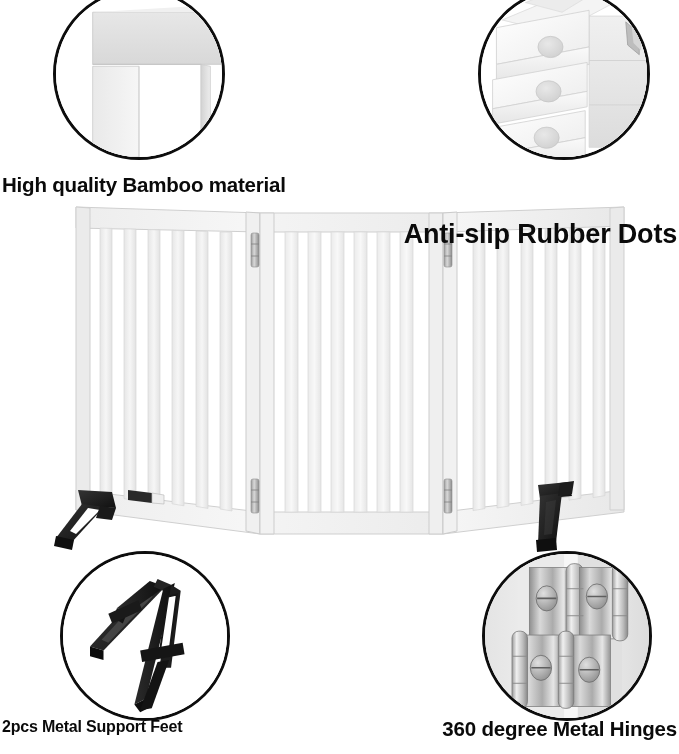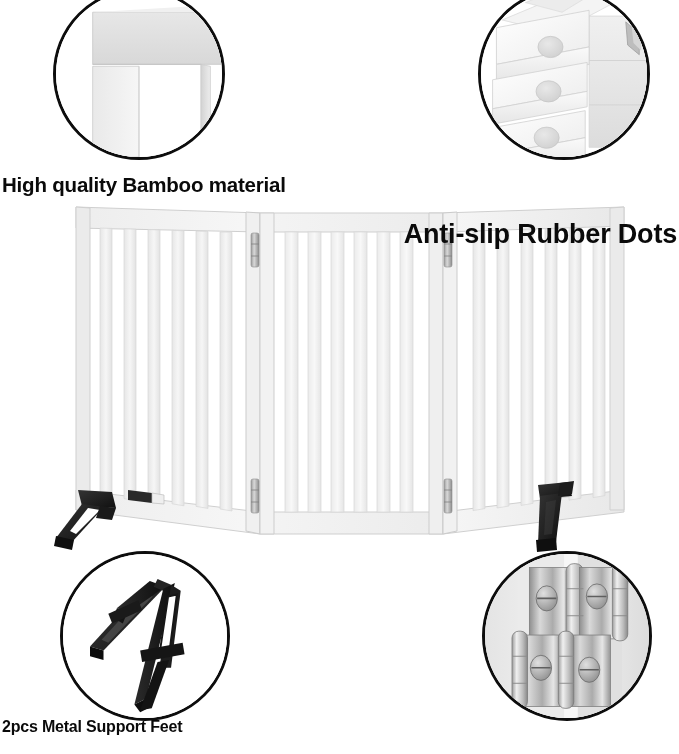--- a/index.html
+++ b/index.html
@@ -342,14 +342,15 @@
         <path d="M546 312 L556 310 L552 344 L544 345 Z" fill="#3b3b3b" opacity="0.5"></path>
         <path d="M536 350 L556 348 L557 360 L537 362 Z" fill="#0f0f0f"></path>
         <path d="M560 293 L574 291 L572 304 L558 306 Z" fill="#1c1c1c"></path>
       </g>
     </svg>
   </div>
 
   <div class="label lbl-tl">High quality Bamboo material</div>
   <div class="label lbl-tr">Anti-slip Rubber Dots</div>
   <div class="label lbl-bl">2pcs Metal Support Feet</div>
+  <div class="label lbl-br">360 degree Metal Hinges</div>
 
 </div>
 
 </body></html>

